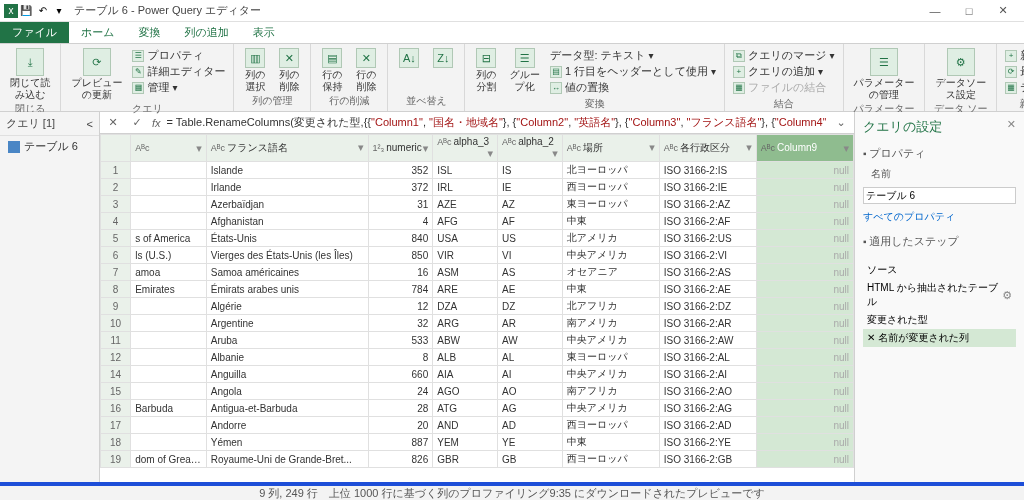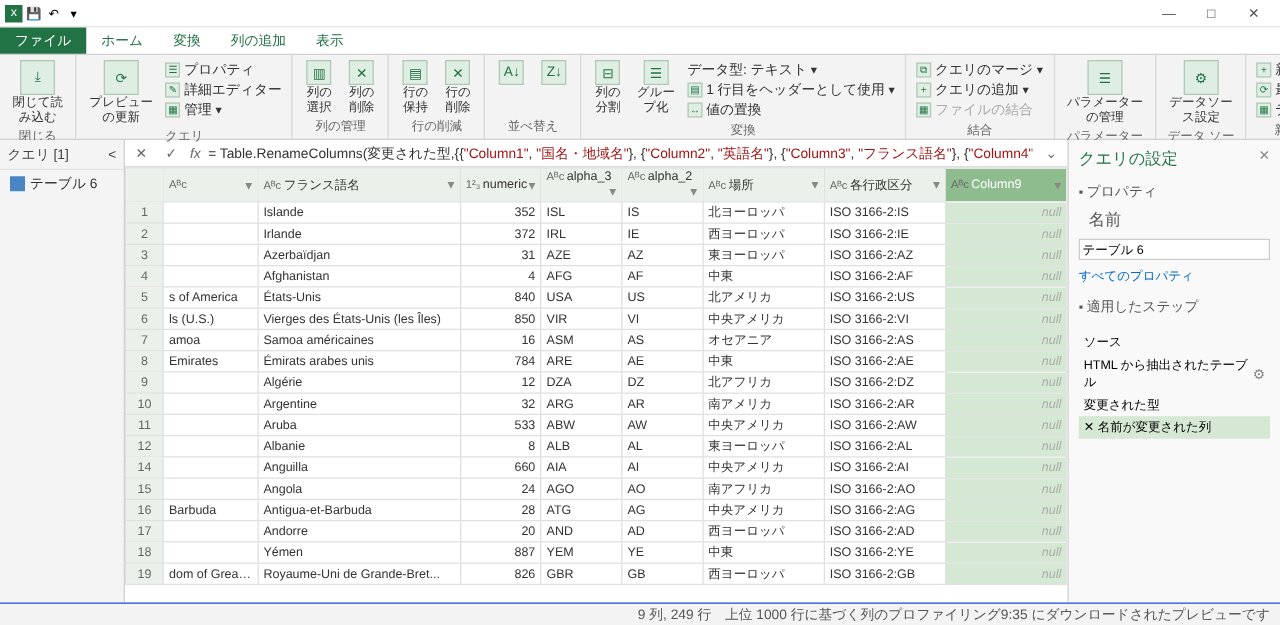--- a/index.html
+++ b/index.html
@@ -36,43 +36,44 @@
 .fxbar .formula{color:#333;flex:1;overflow:hidden;white-space:nowrap}
 .fxbar .formula .str{color:#a31515}
 .grid{flex:1;overflow:auto;position:relative}
 table{border-collapse:collapse;width:100%;table-layout:fixed}
 th,td{border:1px solid #e0e0e0;padding:1px 4px;font-size:10px;color:#333;overflow:hidden;white-space:nowrap;text-overflow:ellipsis;height:15px}
 th{background:#eaf1ea;font-weight:normal;text-align:left;position:sticky;top:0}
 th.sel{background:#8fbc8f;color:#fff}
 th .abc{color:#666;font-size:9px;margin-right:2px}
 th .dd{float:right;color:#888}
 .rownum{background:#eaf1ea;text-align:center;color:#666;width:28px}
-td.null{color:#aaa;font-style:italic;text-align:right}
+td.null{color:#aaa;text-align:right}
 td.num{text-align:right}
 td.sel{background:#d4e8d4}
 .rightpane{width:170px;background:#f9f9f9;border-left:1px solid #d0d0d0;padding:6px 8px;display:flex;flex-direction:column;gap:6px}
 .rightpane h3{color:#217346;font-size:13px;font-weight:normal}
 .rightpane h4{color:#555;font-size:10px;font-weight:normal;margin-top:4px}
 .rightpane .link{color:#0066cc;font-size:10px;cursor:pointer}
 .rightpane input{width:100%;border:1px solid #ccc;padding:2px;font-size:10px}
 .rightpane .step{padding:2px 4px;font-size:10px;display:flex;align-items:center;gap:3px;cursor:pointer}
 .rightpane .step.active{background:#d4e8d4}
 .rightpane .step .gear{margin-left:auto;color:#888}
-.statusbar{height:18px;background:#f3f3f3;border-top:1px solid #1d4ed8;display:flex;align-items:center;padding:0 8px;font-size:10px;color:#555;justify-content:flex-end}
+.statusbar{height:18px;background:#f3f3f3;border-top:4px solid #1d4ed8;display:flex;align-items:center;padding:0 24px;font-size:10px;color:#555;justify-content:center}
 </style>
 </head>
 <body>
 
 <div class="titlebar">
   <div class="icons">
     <div class="ic" style="background:#217346;color:#fff">x</div>
     <div class="ic">💾</div>
     <div class="ic">↶</div>
     <div class="ic">▾</div>
   </div>
+  <div class="title">テーブル 6 - Power Query エディター</div>
   <div class="winbtns">
     <div class="winbtn">—</div>
     <div class="winbtn">□</div>
     <div class="winbtn">✕</div>
   </div>
 </div>
 
 <div class="tabs">
   <div class="tab active">ファイル</div>
   <div class="tab">ホーム</div>
@@ -463,21 +464,21 @@
         </table>
     </div>
   </div>
 
   <div class="rightpane">
     <div style="display:flex;justify-content:space-between">
         <h3>クエリの設定</h3>
         <span style="color:#888">✕</span>
       </div>
     <h4>▪ <span>プロパティ</span></h4>
-    <div style="font-size:13px;color:#555;padding-left:8px">名前</div>
+    <div style="font-size:10px;color:#555;padding-left:8px">名前</div>
     <input value="テーブル 6" style="">
     <div class="link">すべてのプロパティ</div>
     <h4>▪ <span>適用したステップ</span></h4>
     <div id="" symbolize=""></div>
     <div id="steps">
         <div class="step">ソース</div>
         <div class="step">HTML から抽出されたテーブル<span class="gear">⚙</span></div>
         <div class="step">変更された型</div>
         <div class="step active">✕ 名前が変更された列</div>
       </div>

